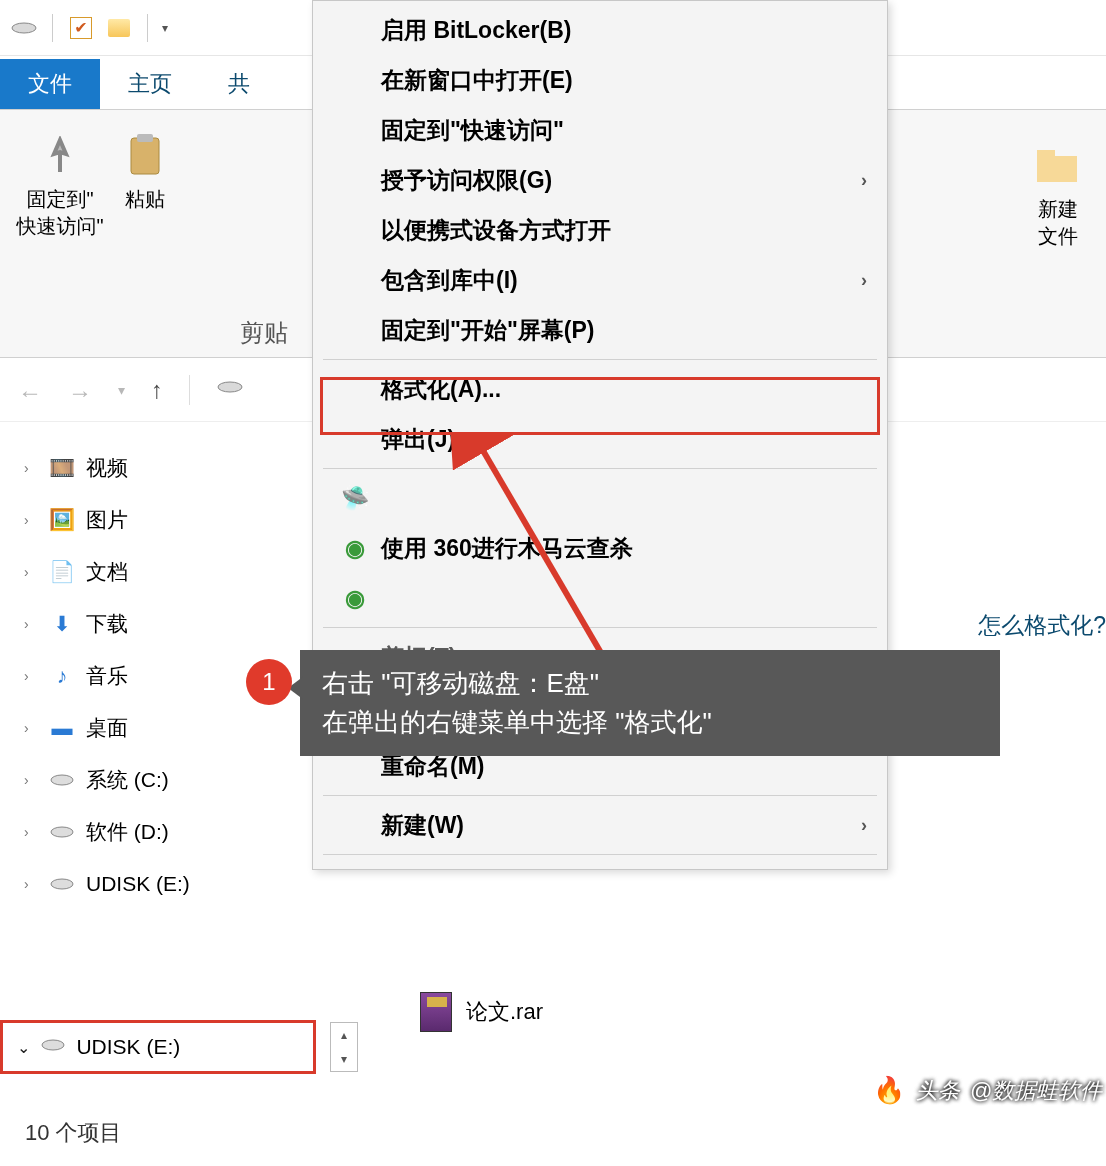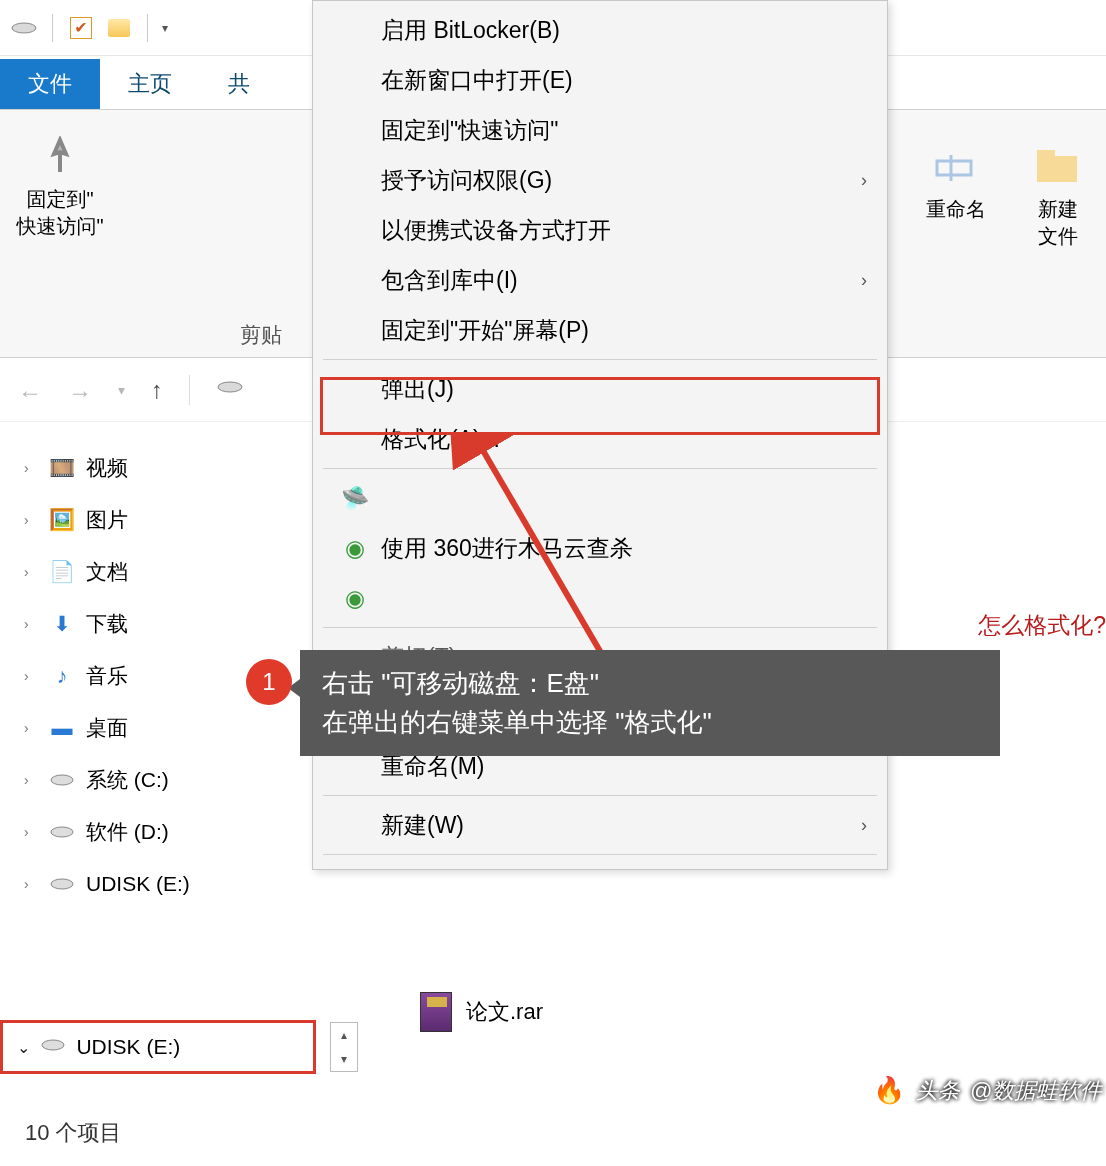--- a/index.html
+++ b/index.html
@@ -49,21 +49,21 @@
     background:#f7f7f7;
     display:flex;
     align-items:flex-start;
     padding:10px 0 0 10px;
     border-bottom:1px solid #d0d0d0;
     position:relative;
   }
   .ribbon-btn { display:flex; flex-direction:column; align-items:center; width:100px; padding-top:6px; }
   .ribbon-btn .ic { height:60px; display:flex; align-items:center; justify-content:center; color:#888; }
   .ribbon-btn .lbl { font-size:20px; text-align:center; line-height:1.35; }
-  .ribbon-section-label { position:absolute; bottom:8px; left:240px; font-size:21px; color:#555; }
+  .ribbon-section-label { position:absolute; bottom:8px; left:240px; font-size:24px; color:#555; }
 
   
   .navrow {
     height:64px;
     display:flex;
     align-items:center;
     padding:0 18px;
     gap:26px;
     border-bottom:1px solid #eee;
   }
@@ -111,20 +111,21 @@
 
   
   .context-menu {
     position:absolute;
     left:312px; top:0;
     width:576px;
     background:#f4f4f4;
     border:1px solid #c7c7c7;
     box-shadow:3px 3px 8px rgba(0,0,0,0.15);
     padding:4px 0 10px 0;
+    font-weight:bold;
   }
   .cm-item {
     display:flex; align-items:center;
     height:50px;
     padding:0 20px 0 68px;
     font-size:23px;
     position:relative;
   }
   .cm-item .submenu-arrow { margin-left:auto; color:#555; font-size:18px; }
   .cm-item .ic { position:absolute; left:28px; width:28px; text-align:center; }
@@ -190,21 +191,21 @@
   .ribbon-right {
     position:absolute; right:0; top:130px;
     display:flex; gap:6px;
   }
   .ribbon-right .ribbon-btn{ width:96px; }
   .ribbon-right .ic svg{ opacity:.6; }
 
   
   .peek-text{
     position:absolute; right:0; top:610px;
-    font-size:23px; color:#b91c1c;
+    font-size:23px; color:#0c4a6e;
   }
 
   
   .watermark{
     position:absolute; right:4px; bottom:60px;
     font-size:22px; color:#fff;
     text-shadow:0 0 4px #000, 0 0 4px #000;
     font-style:italic;
     display:flex; align-items:center; gap:10px;
   }
@@ -239,33 +240,33 @@
 <div class="ribbon-body">
   <div class="ribbon-btn">
     <div class="ic">
         <svg width="40" height="40">
           <path d="M20 4 L26 18 L20 16 L14 18 Z M20 16 L20 36" stroke="#888" stroke-width="4" fill="#bbb"></path>
         </svg>
       </div>
     <div class="lbl" style="white-space:pre-line">固定到"
 快速访问"</div>
   </div>
+  <div class="ribbon-btn" style="width:70px">
+    <div class="ic">
+        <svg width="40" height="48">
+          <rect x="6" y="6" width="28" height="36" rx="3" fill="#d8b26a" stroke="#aa8a40"></rect>
+          <rect x="12" y="2" width="16" height="8" rx="2" fill="#bbb"></rect>
+        </svg>
+      </div>
+    <div class="lbl">粘贴</div>
+  </div>
   <div class="ribbon-section-label">剪贴</div>
 </div>
 
 <div class="ribbon-right">
-  <div class="ribbon-btn">
-    <div class="ic">
-        <svg width="50" height="50">
-          <rect x="6" y="20" width="34" height="14" fill="none" stroke="#7aa6d6" stroke-width="3"></rect>
-          <line x1="20" y1="14" x2="20" y2="40" stroke="#7aa6d6" stroke-width="3"></line>
-        </svg>
-      </div>
-    <div class="lbl">重命名</div>
-  </div>
   <div class="ribbon-btn">
     <div class="ic">
         <svg width="50" height="44">
           <rect x="4" y="12" width="40" height="26" fill="#f7c65a"></rect>
           <rect x="4" y="6" width="18" height="10" fill="#f7c65a"></rect>
         </svg>
       </div>
     <div class="lbl" style="white-space:pre-line">新建
 文件</div>
   </div>
@@ -375,24 +376,24 @@
     </div>
   <div class="cm-item">
       <span>包含到库中(I)</span>
       <span class="submenu-arrow">›</span>
     </div>
   <div class="cm-item">
       <span>固定到"开始"屏幕(P)</span>
     </div>
   <div class="cm-divider"></div>
   <div class="cm-item">
+      <span>格式化(A)...</span>
+    </div>
+  <div class="cm-item">
       <span>弹出(J)</span>
-    </div>
-  <div class="cm-item">
-      <span>格式化(A)...</span>
     </div>
   <div class="cm-divider"></div>
   <div class="cm-item">
       <span class="ic">🛸</span>
     </div>
   <div class="cm-item">
       <span class="ic" style="color:#3a9a3a">◉</span>
       <span>使用 360进行木马云查杀</span>
     </div>
   <div class="cm-item">

